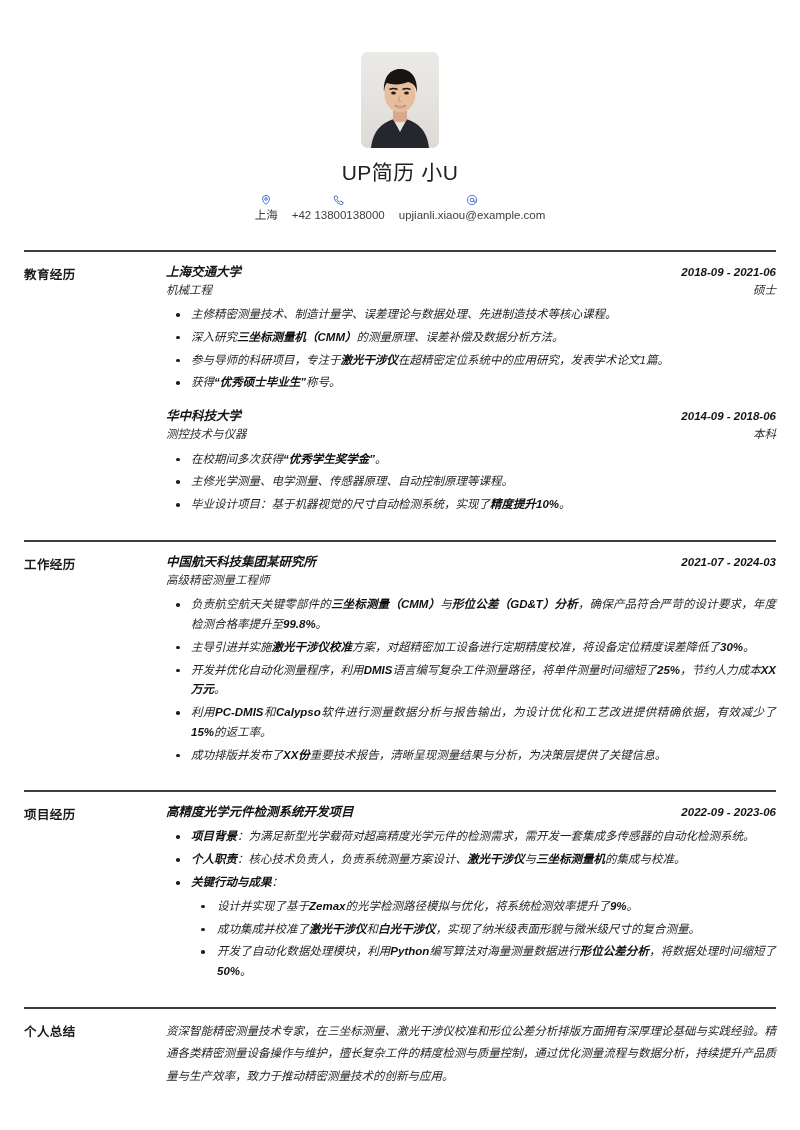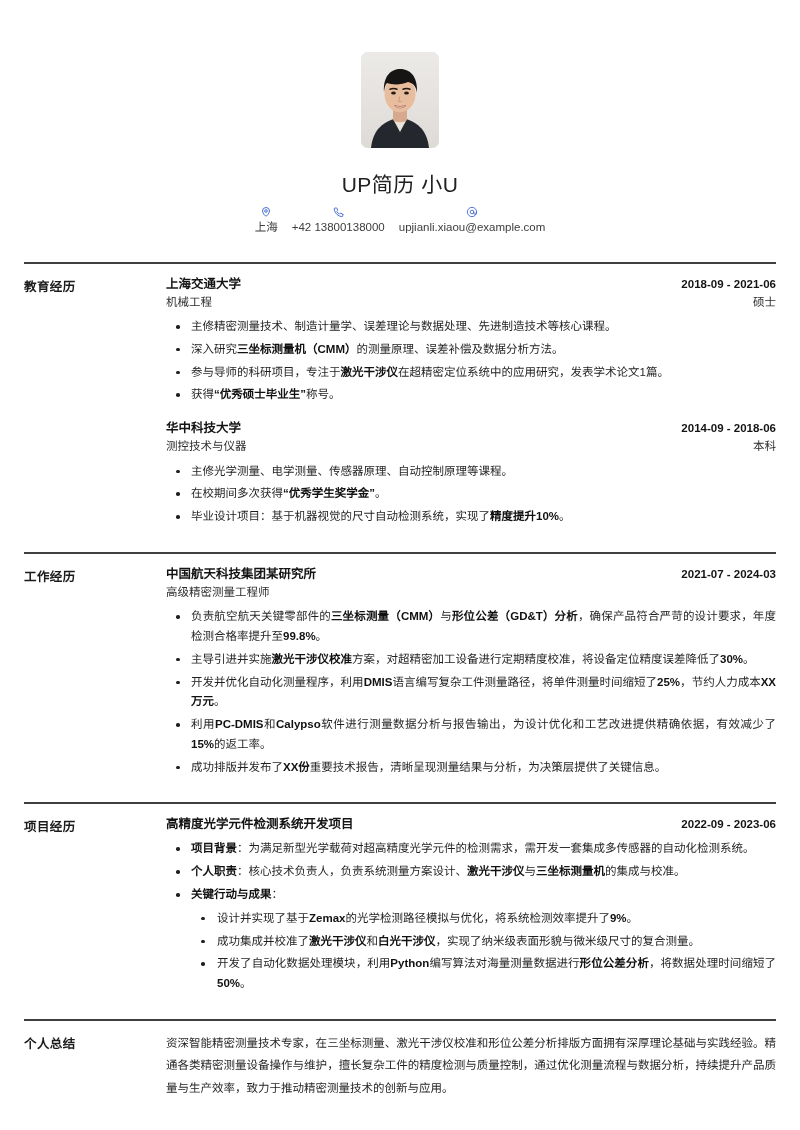--- a/index.html
+++ b/index.html
@@ -31,21 +31,21 @@
     height: 96px;
     margin: 0 auto;
     border-radius: 7px;
     overflow: hidden;
     background: #e8e8e6;
     position: relative;
   }
   .photo svg { display: block; width: 100%; height: 100%; }
 
   .name {
-    margin-top: 24px;
+    margin-top: 12px;
     font-size: 21px;
     font-weight: 500;
     letter-spacing: .5px;
     color: #212121;
     line-height: 1.25;
   }
   .contact {
     margin-top: 8px;
     display: flex;
     justify-content: center;
@@ -80,20 +80,21 @@
     flex: 0 0 142px;
     font-size: 12.5px;
     font-weight: bold;
     color: #1b1b1b;
     letter-spacing: .4px;
     padding-top: 1px;
   }
   .sec-body {
     flex: 1 1 auto;
     min-width: 0;
+    font-style: italic;
   }
 
   .entry + .entry { margin-top: 14px; }
   .entry-head {
     display: flex;
     justify-content: space-between;
     align-items: baseline;
     gap: 10px;
   }
   .entry-title {
@@ -284,22 +285,22 @@
           <div class="entry">
             <div class="entry-head">
               <div class="entry-title">华中科技大学</div>
               <div class="entry-date">2014-09 - 2018-06</div>
             </div>
             <div class="entry-sub">
               <div class="entry-role">测控技术与仪器</div>
               <div class="entry-extra">本科</div>
             </div>
             <ul class="bullets">
+              <li>在校期间多次获得<b>“优秀学生奖学金”</b>。</li>
               <li>主修光学测量、电学测量、传感器原理、自动控制原理等课程。</li>
-              <li>在校期间多次获得<b>“优秀学生奖学金”</b>。</li>
               <li>毕业设计项目：基于机器视觉的尺寸自动检测系统，实现了<b>精度提升10%</b>。</li>
             </ul>
           </div>
         </div>
       </div>
       <div class="section">
         <div class="sec-label">工作经历</div>
         <div class="sec-body">
           <div class="entry">
             <div class="entry-head">

